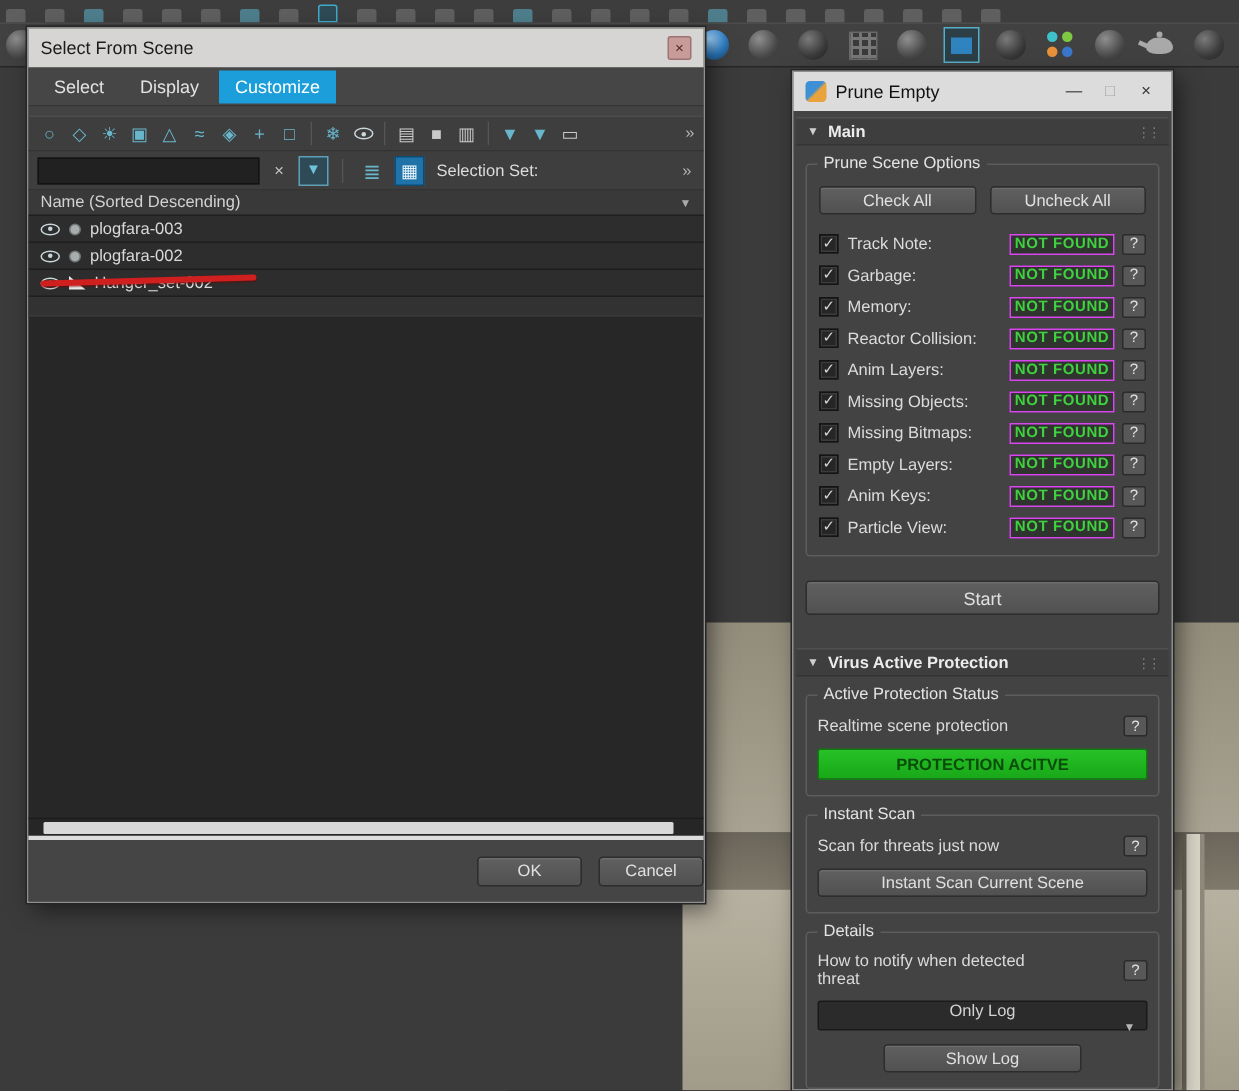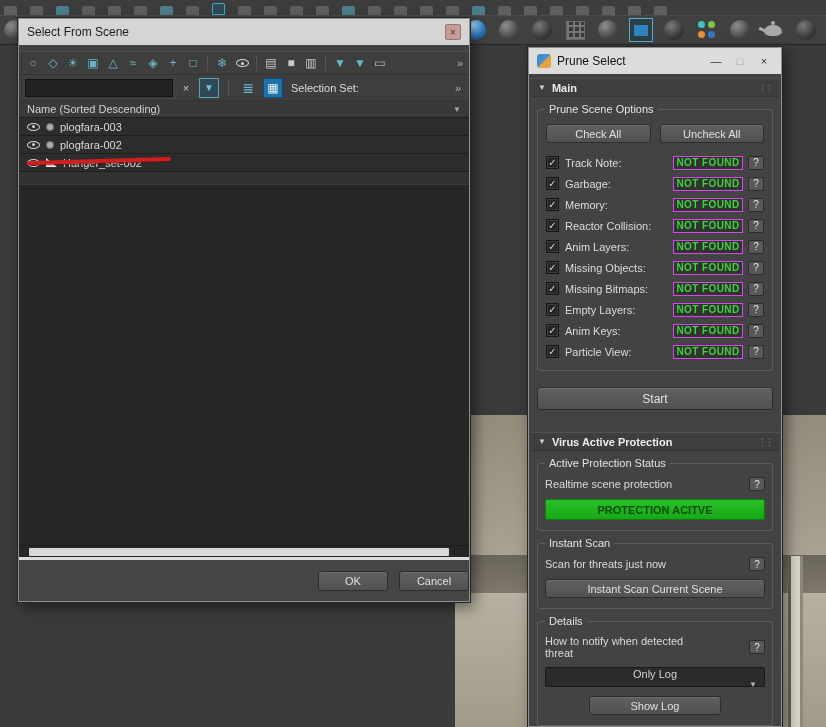--- a/index.html
+++ b/index.html
@@ -231,20 +231,25 @@
   <div class="vp vp-wall"></div>
   <div class="vp vp-band"></div>
   <div class="vp vp-floor"></div>
   <div class="vp vp-door"></div>
 
   <div class="win win-select">
     <div class="titlebar sw-title">
       <span class="t">Select From Scene</span>
       <span class="sw-close">×</span>
     </div>
+    <div class="sw-menubar">
+      <span class="menu-item">Select</span>
+      <span class="menu-item">Display</span>
+      <span class="menu-item active">Customize</span>
+    </div>
     <div class="sw-spacer"></div>
     <div class="sw-toolbar1">
       <span class="ticon">○</span>
       <span class="ticon">◇</span>
       <span class="ticon">☀</span>
       <span class="ticon">▣</span>
       <span class="ticon">△</span>
       <span class="ticon">≈</span>
       <span class="ticon">◈</span>
       <span class="ticon">+</span>
@@ -303,21 +308,21 @@
     <div class="sw-split"></div>
     <div class="sw-buttons">
       <div class="btnish">OK</div>
       <div class="btnish">Cancel</div>
     </div>
   </div>
 
   <div class="win win-prune">
     <div class="titlebar pw-title">
       <span class="pw-ico"></span>
-      <span class="t">Prune Select</span>
+      <span class="t">Prune Empty</span>
       <span class="winbtn">—</span>
       <span class="winbtn dis">□</span>
       <span class="winbtn">×</span>
     </div>
 
     <div class="rollout">
       <span class="arr">▼</span>
       <span class="lbl">Main</span>
       <span class="grip">⋮⋮</span>
     </div>

